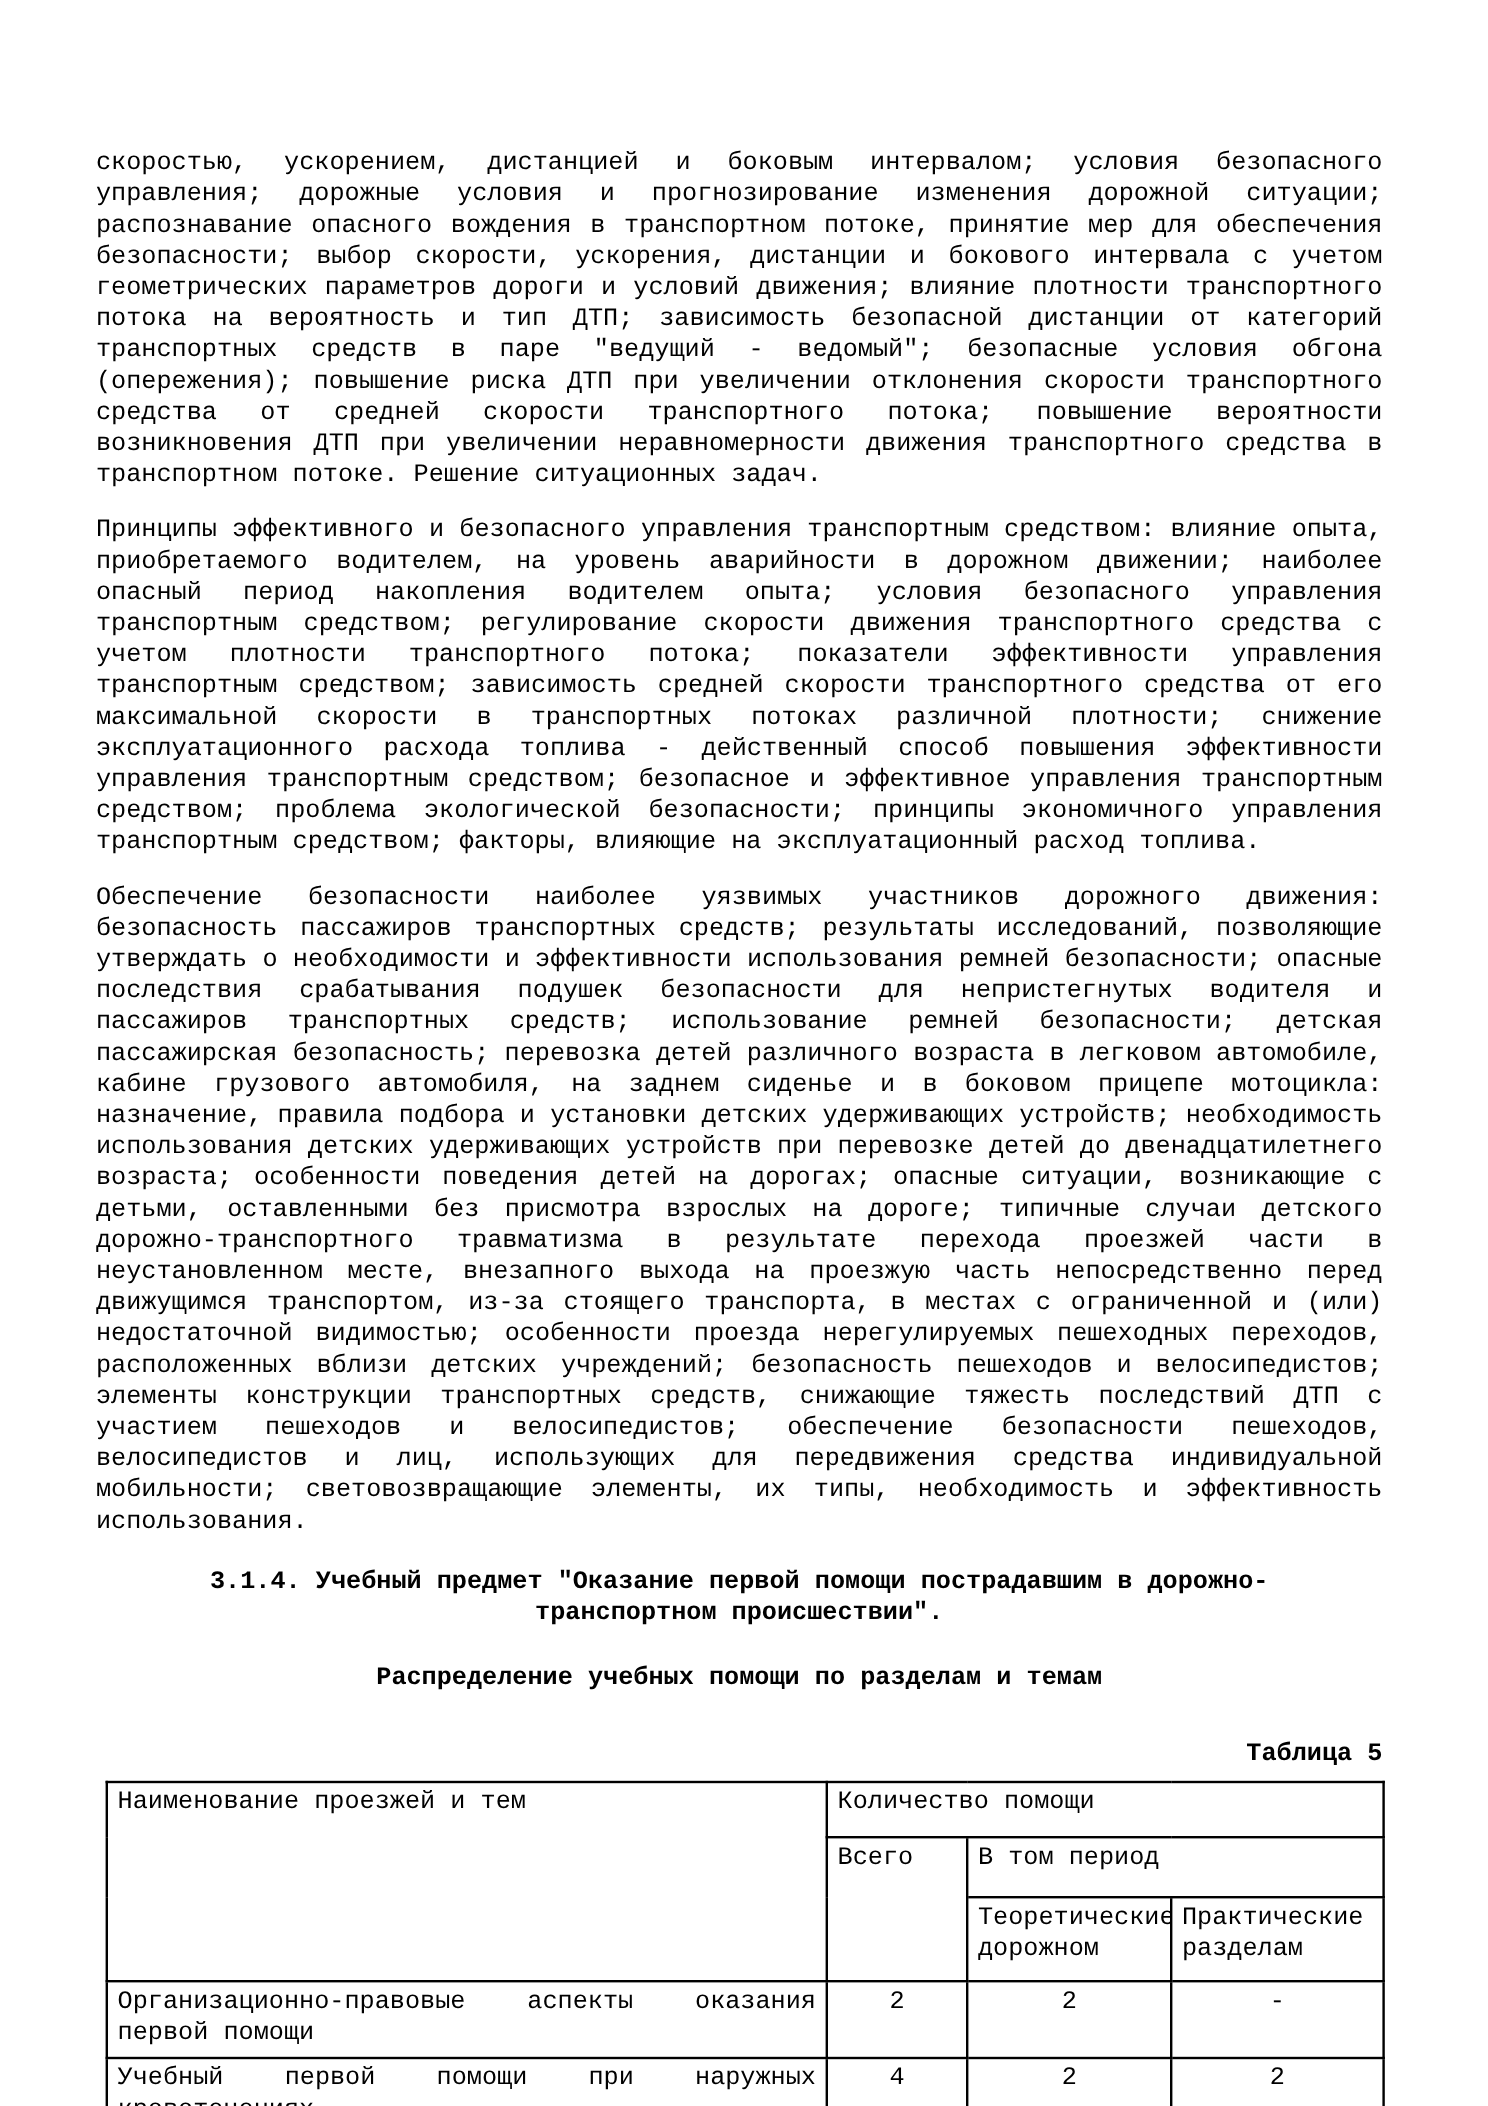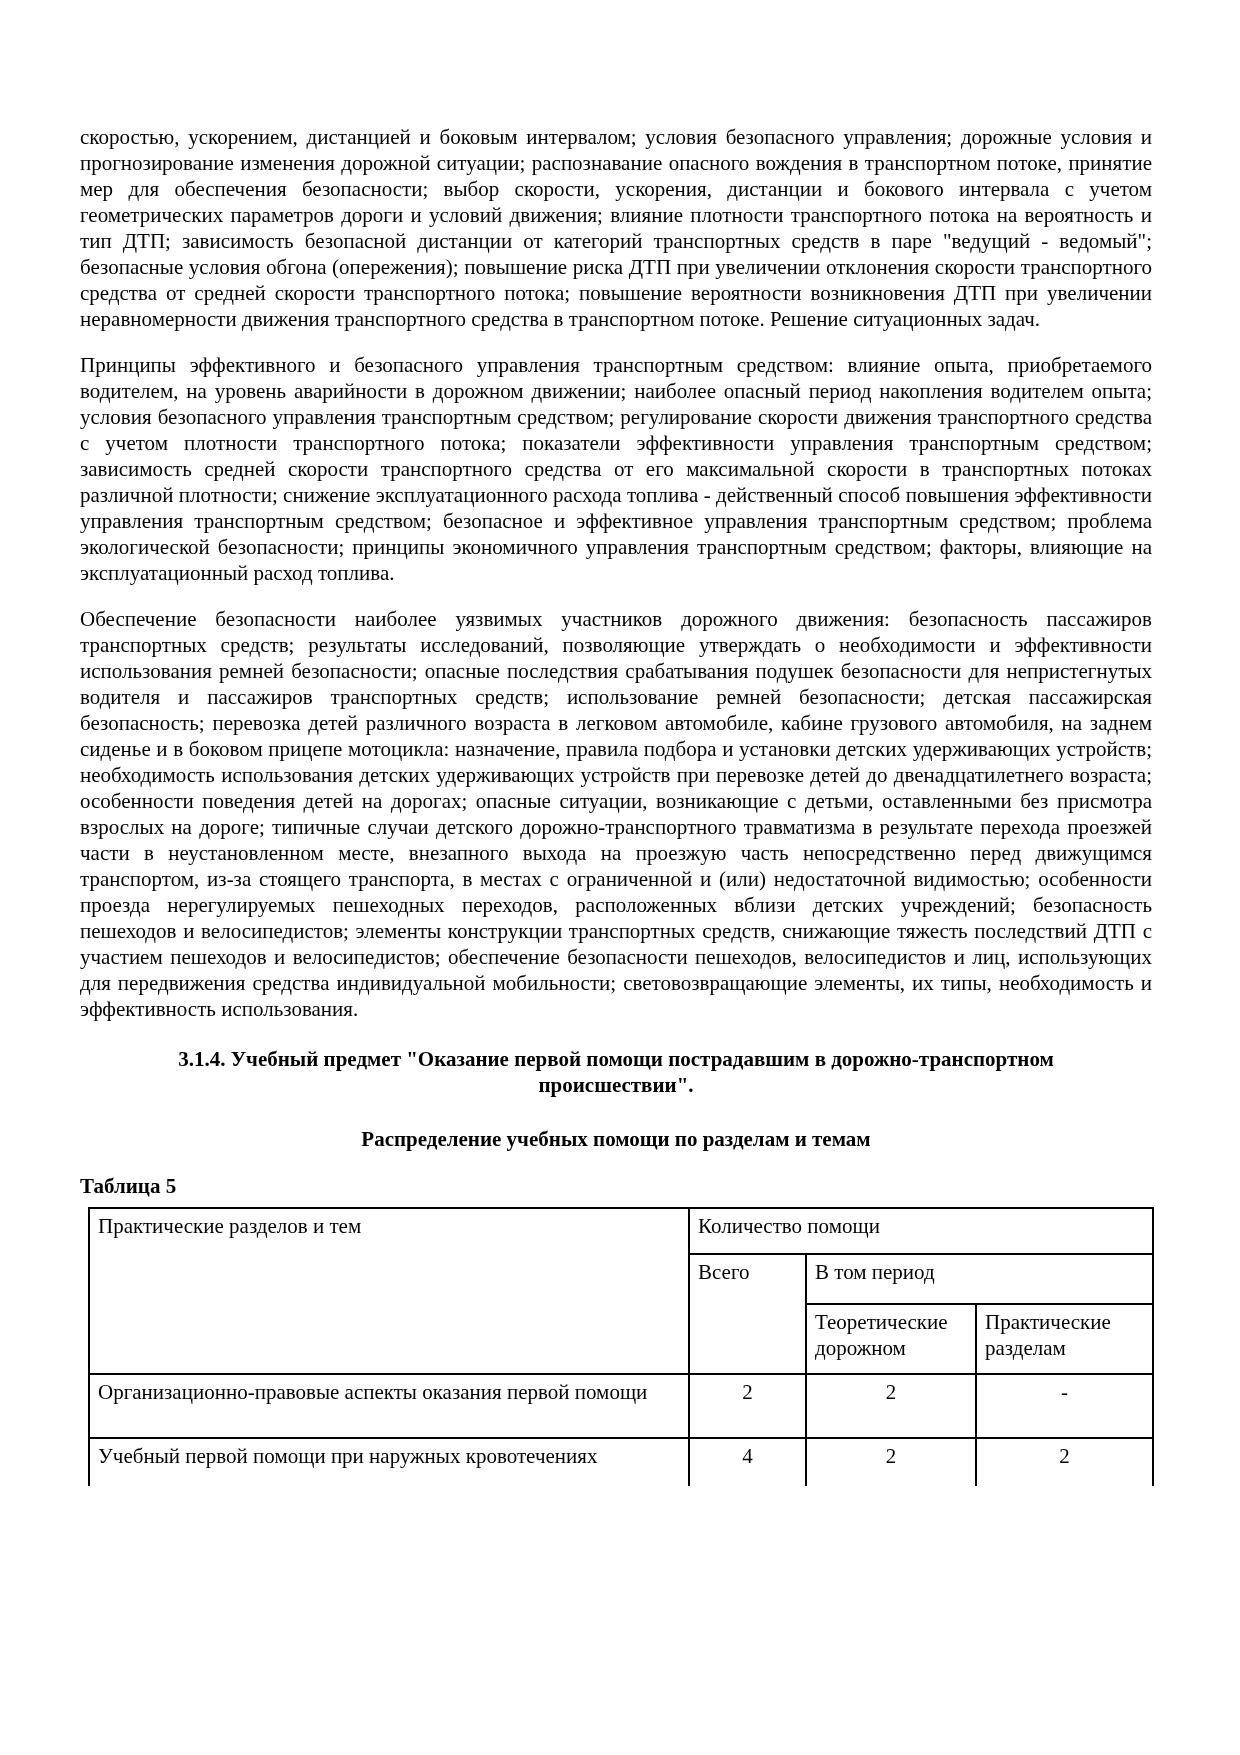--- a/index.html
+++ b/index.html
@@ -2,21 +2,21 @@
 <html><head>
 <meta charset="utf-8">
 <style>
   html, body { margin: 0; padding: 0; background: #ffffff; }
   .page {
     position: relative;
     width: 1240px;
     height: 1755px;
     background: #ffffff;
     color: #000000;
-    font-family: Liberation Serif, serif;
+    font-family: Liberation Mono, monospace;
     font-size: 21px;
     line-height: 26px;
     box-sizing: border-box;
     padding: 124px 88px 12px 80px;
     overflow: hidden;
   }
   p.body-par {
     text-align: justify;
     margin: 0 0 20px 0;
   }
@@ -26,22 +26,22 @@
     max-width: 980px;
     margin: 24px auto 0 auto;
   }
   .table-title {
     font-weight: bold;
     text-align: center;
     margin: 28px 0 0 0;
   }
   .table-label {
     font-weight: bold;
-    text-align: left;
-    margin: 21px 0 0 0;
+    text-align: right;
+    margin: 38px 0 0 0;
   }
   table.hours-table {
     border-collapse: collapse;
     table-layout: fixed;
     width: 1064px;
     margin: 8px 0 0 8px;
   }
   table.hours-table td {
     border: 2px solid #000000;
     vertical-align: top;
@@ -80,21 +80,21 @@
 
   <table class="hours-table">
     <colgroup>
       <col style="width:600px">
       <col style="width:117px">
       <col style="width:170px">
       <col style="width:177px">
     </colgroup>
     <tbody>
       <tr class="row-a">
-        <td rowspan="3" class="name-cell">Практические разделов и тем</td>
+        <td rowspan="3" class="name-cell">Наименование проезжей и тем</td>
         <td colspan="3">Количество помощи</td>
       </tr>
       <tr class="row-b">
         <td rowspan="2">Всего</td>
         <td colspan="2">В том период</td>
       </tr>
       <tr class="row-c">
         <td>Теоретические дорожном</td>
         <td>Практические разделам</td>
       </tr>

